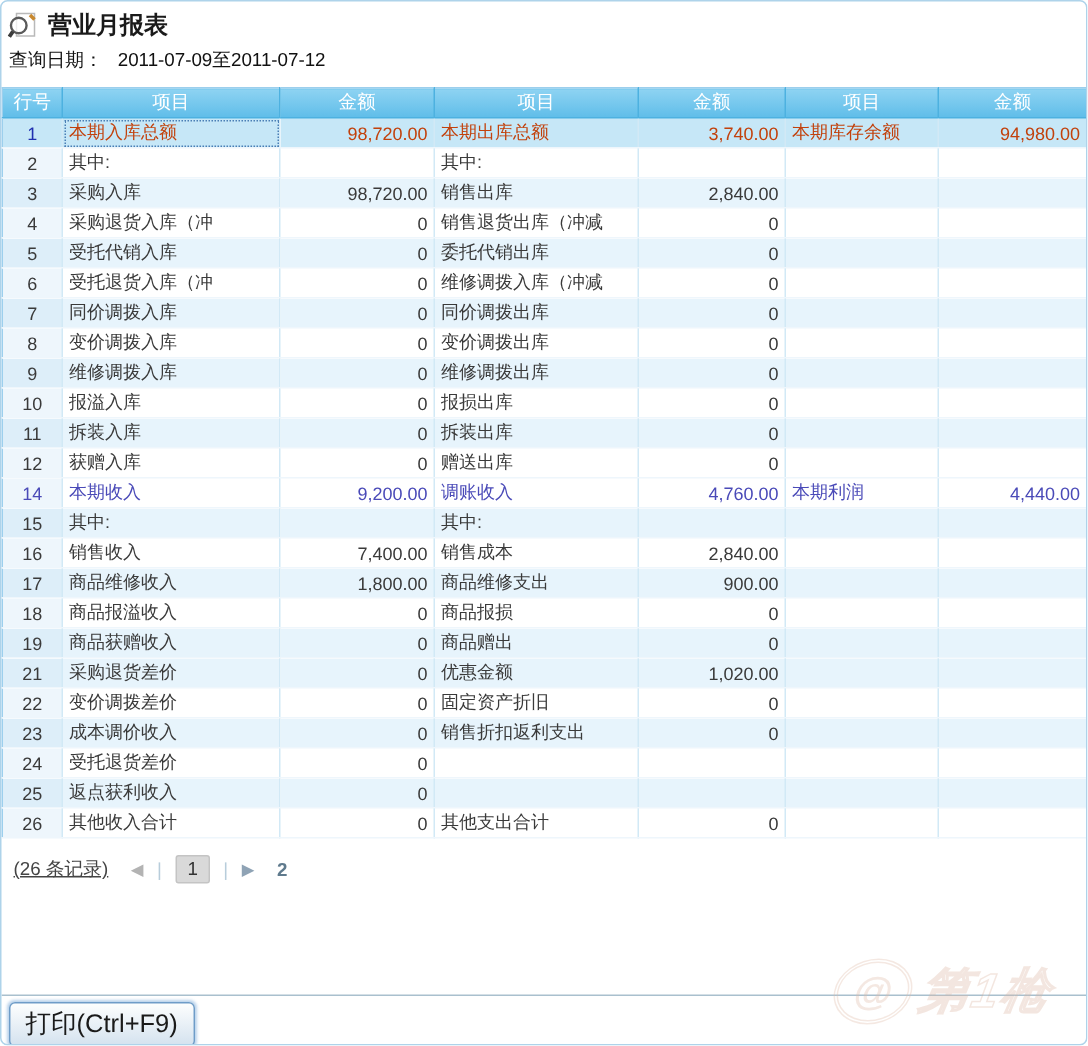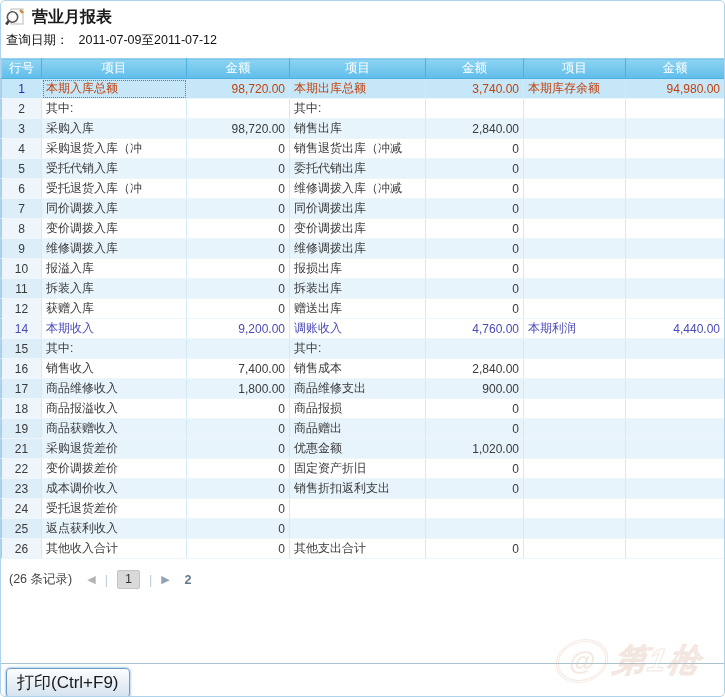--- a/index.html
+++ b/index.html
@@ -57,21 +57,21 @@
   tr.total td { color:#4a4ab8; }
   tr.selected td { background:#c6e7f7; color:#c2410c; }
   tr.selected td.num { background:#c6e7f7; color:#2030b0; }
   td.focus-cell { outline:1px dotted #4a7fb5; outline-offset:-2px; }
   td.ind1 { padding-left:46px; }
   td.ind2 { padding-left:30px; }
   td.amount { text-align:right; padding-right:8px; }
 
   
   .pager { display:flex; align-items:center; gap:9px; padding:11px 8px 0 8px; font-size:12.5px; color:#444; }
-  .pager .records { margin-right:6px; }
+  .pager .records { margin-right:6px;text-decoration:underline; }
   .arrow-prev { color:#b3b3b3; font-size:11px; cursor:default; }
   .arrow-next { color:#8fa3b5; font-size:11px; cursor:pointer; }
   .pipe { color:#b8cddb; }
   .page-box { background:#d9d9d9; border:1px solid #c4c4c4; border-radius:2px; padding:0 7px; line-height:17px; color:#333; }
   .page-link { color:#5f7a8d; font-weight:bold; margin-left:6px; cursor:pointer; }
 
   
   .footer-sep { position:absolute; left:0; right:0; top:662px; border-top:1px solid #a9c0ce; }
   .print-btn {
     position:absolute; left:5px; top:667px;

